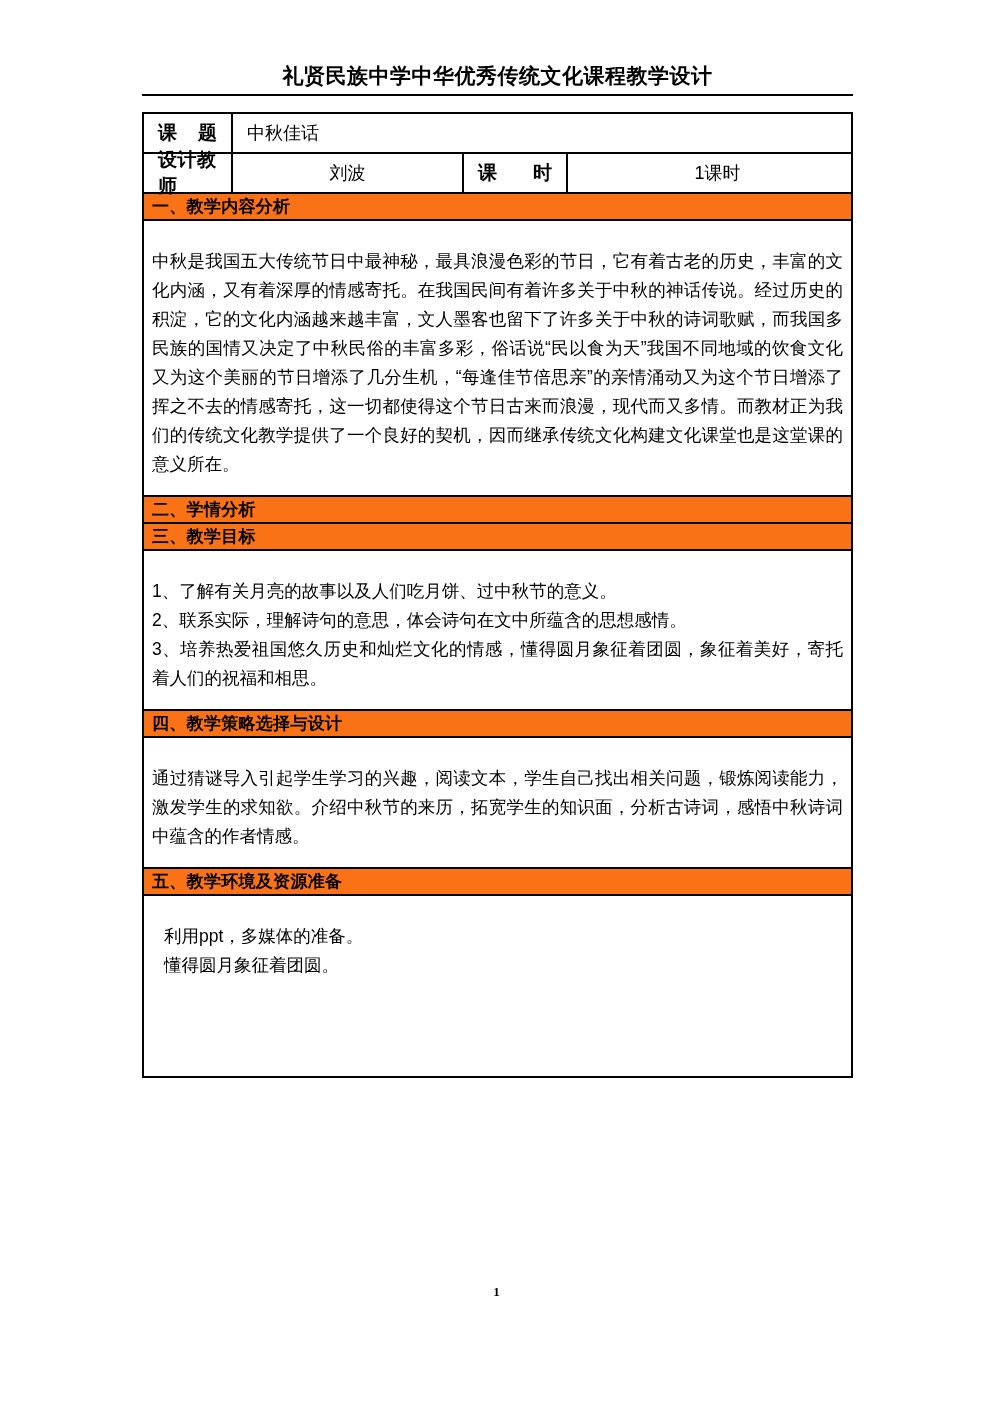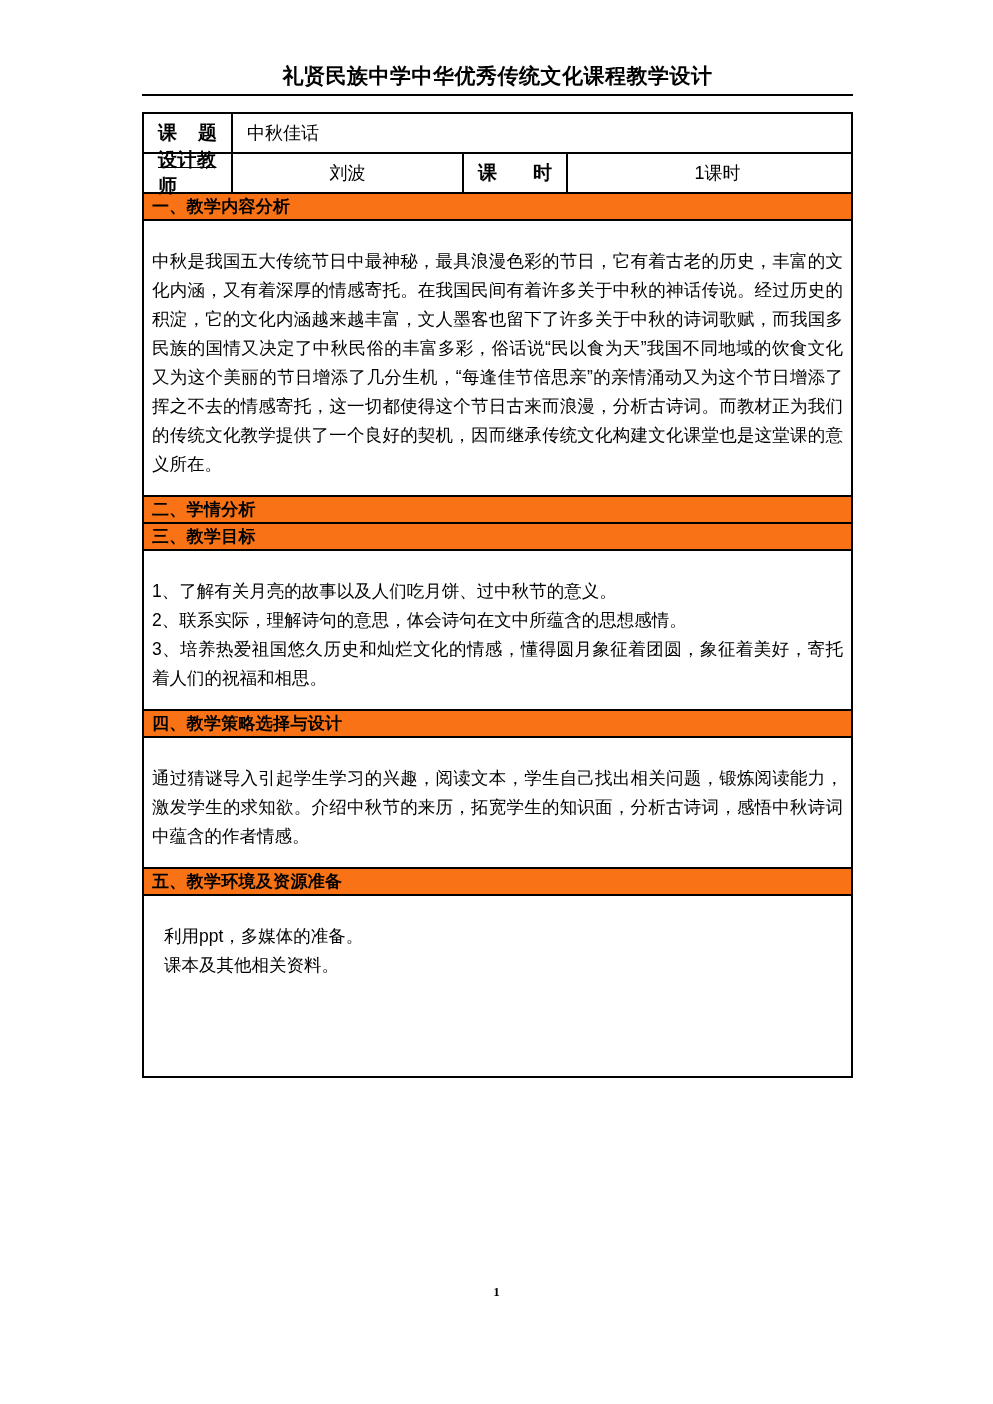--- a/index.html
+++ b/index.html
@@ -80,21 +80,20 @@
     font-size: 19px;
     display: flex;
     justify-content: space-between;
     width: 100%;
     padding: 0 14px;
     box-sizing: border-box;
   }
   .lbl.tight {
     justify-content: center;
     letter-spacing: 0.5px;
-    text-decoration: underline;
   }
 
   .val {
     font-size: 18px;
     font-family: Liberation Sans, sans-serif;
     padding: 0 14px;
     box-sizing: border-box;
     width: 100%;
   }
   .val.center { text-align: center; }
@@ -194,40 +193,40 @@
           <span>时</span>
         </div>
       </div>
       <div class="cell c-last">
         <div class="val center">1课时</div>
       </div>
     </div>
 
     <div class="section-head">一、教学内容分析</div>
     <div class="section-body body-1">
-      <p>中秋是我国五大传统节日中最神秘，最具浪漫色彩的节日，它有着古老的历史，丰富的文化内涵，又有着深厚的情感寄托。在我国民间有着许多关于中秋的神话传说。经过历史的积淀，它的文化内涵越来越丰富，文人墨客也留下了许多关于中秋的诗词歌赋，而我国多民族的国情又决定了中秋民俗的丰富多彩，俗话说“民以食为天”我国不同地域的饮食文化又为这个美丽的节日增添了几分生机，“每逢佳节倍思亲”的亲情涌动又为这个节日增添了挥之不去的情感寄托，这一切都使得这个节日古来而浪漫，分析古诗词。而教材正为我们的传统文化教学提供了一个良好的契机，因而继承传统文化构建文化课堂也是这堂课的意义所在。</p>
+      <p>中秋是我国五大传统节日中最神秘，最具浪漫色彩的节日，它有着古老的历史，丰富的文化内涵，又有着深厚的情感寄托。在我国民间有着许多关于中秋的神话传说。经过历史的积淀，它的文化内涵越来越丰富，文人墨客也留下了许多关于中秋的诗词歌赋，而我国多民族的国情又决定了中秋民俗的丰富多彩，俗话说“民以食为天”我国不同地域的饮食文化又为这个美丽的节日增添了几分生机，“每逢佳节倍思亲”的亲情涌动又为这个节日增添了挥之不去的情感寄托，这一切都使得这个节日古来而浪漫，现代而又多情。而教材正为我们的传统文化教学提供了一个良好的契机，因而继承传统文化构建文化课堂也是这堂课的意义所在。</p>
     </div>
 
     <div class="section-head">二、学情分析</div>
 
     <div class="section-head">三、教学目标</div>
     <div class="section-body body-3">
       <p>1、了解有关月亮的故事以及人们吃月饼、过中秋节的意义。</p>
       <p>2、联系实际，理解诗句的意思，体会诗句在文中所蕴含的思想感情。</p>
       <p>3、培养热爱祖国悠久历史和灿烂文化的情感，懂得圆月象征着团圆，象征着美好，寄托着人们的祝福和相思。</p>
     </div>
 
     <div class="section-head">四、教学策略选择与设计</div>
     <div class="section-body body-4">
       <p>通过猜谜导入引起学生学习的兴趣，阅读文本，学生自己找出相关问题，锻炼阅读能力，激发学生的求知欲。介绍中秋节的来历，拓宽学生的知识面，分析古诗词，感悟中秋诗词中蕴含的作者情感。</p>
     </div>
 
     <div class="section-head">五、教学环境及资源准备</div>
     <div class="section-body body-5 last">
       <p>利用ppt，多媒体的准备。</p>
-      <p>课本及其他相关资料。</p>
+      <p>懂得圆月象征着团圆。</p>
     </div>
 
   </div>
 
   <div class="page-number">1</div>
 
 </div>
 
 </body></html>

